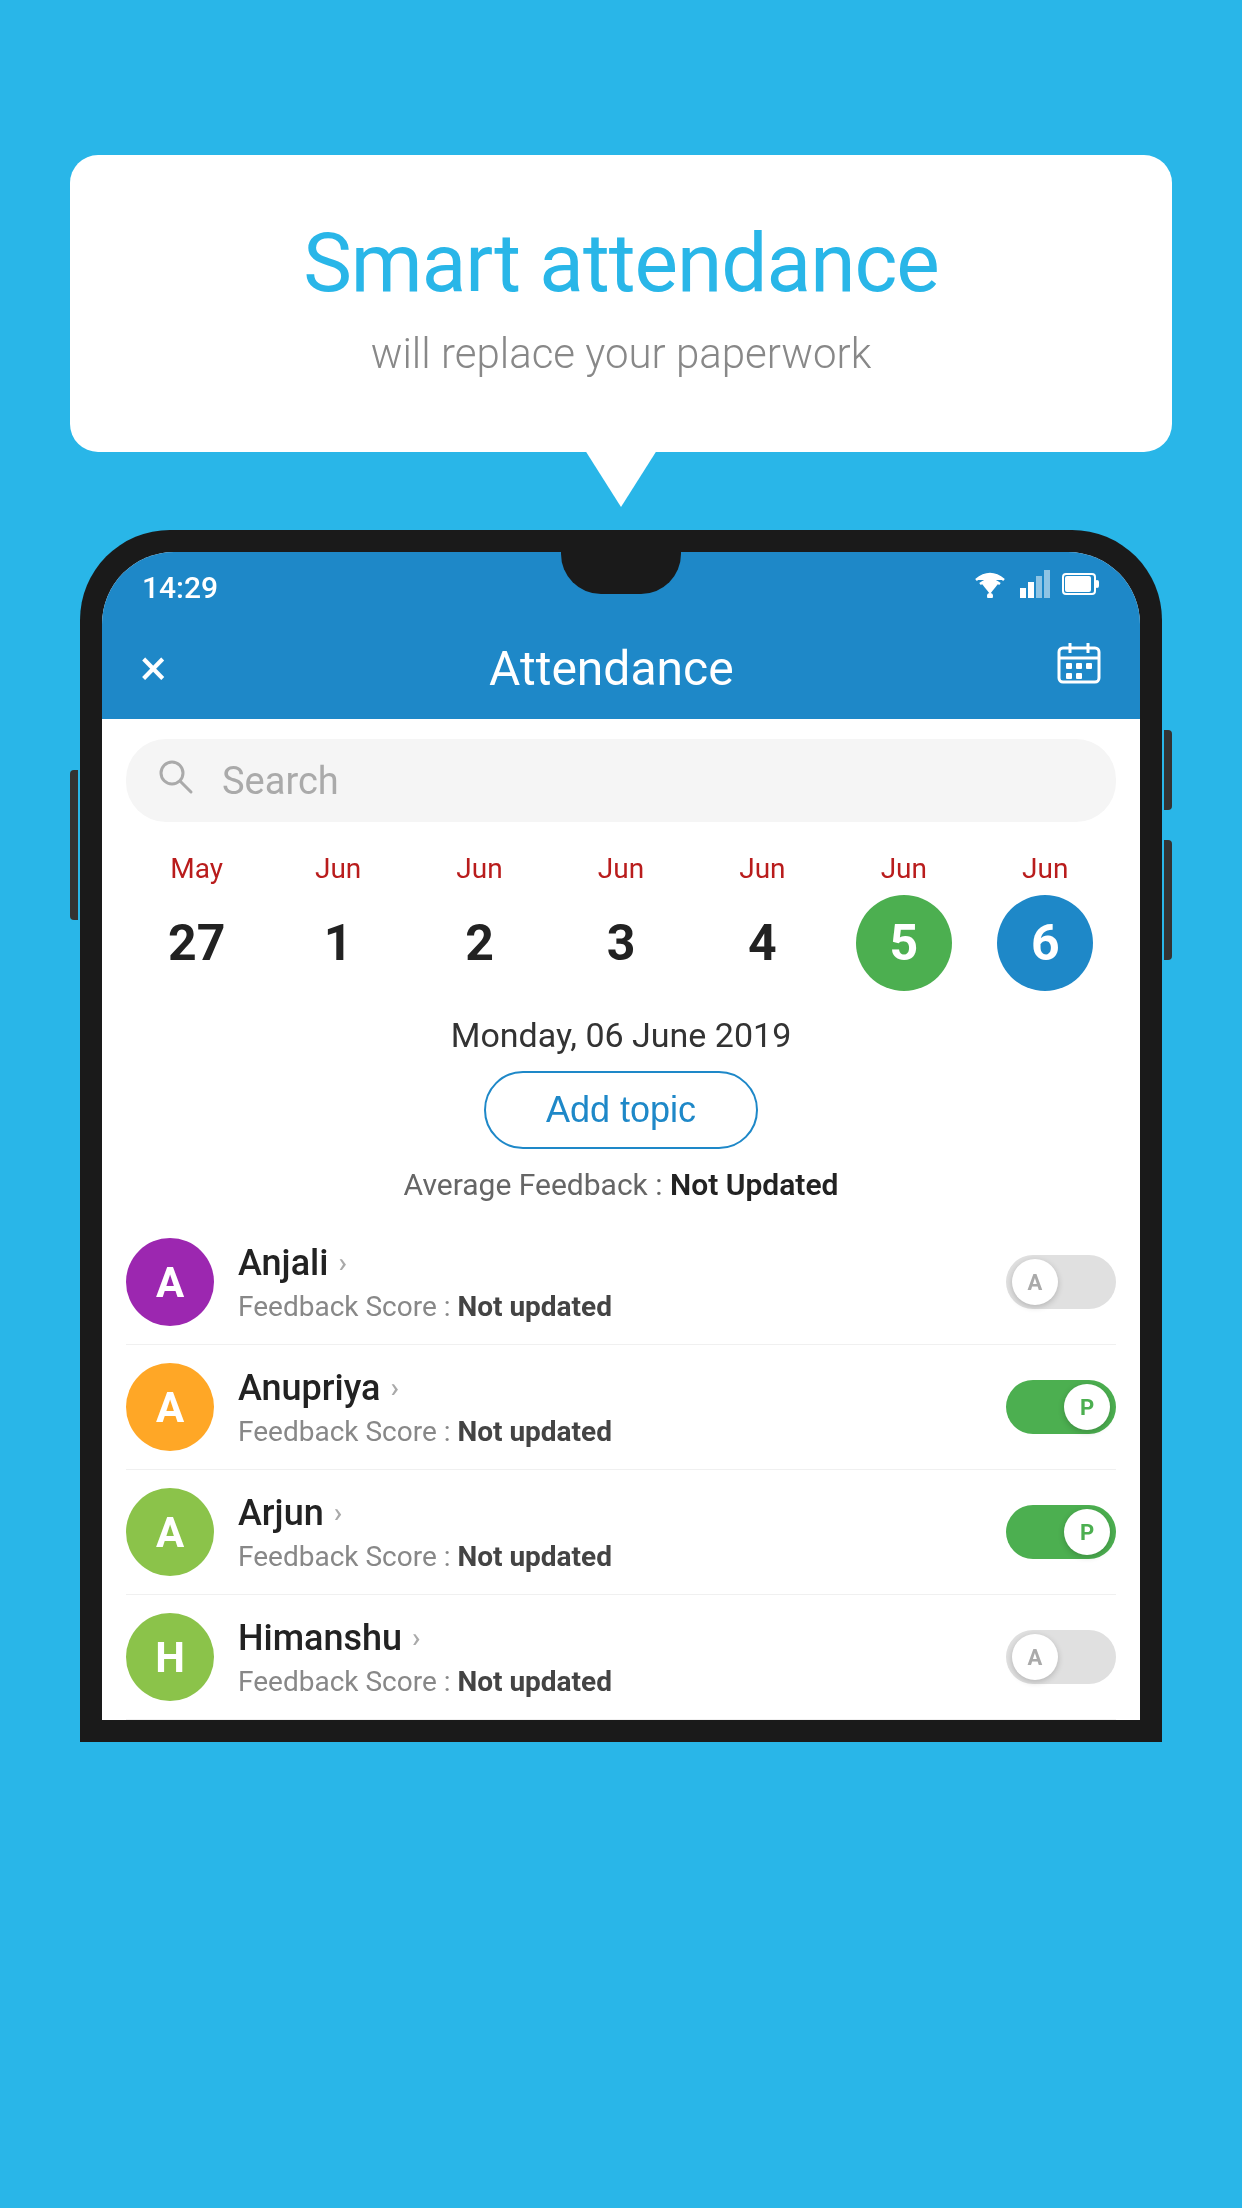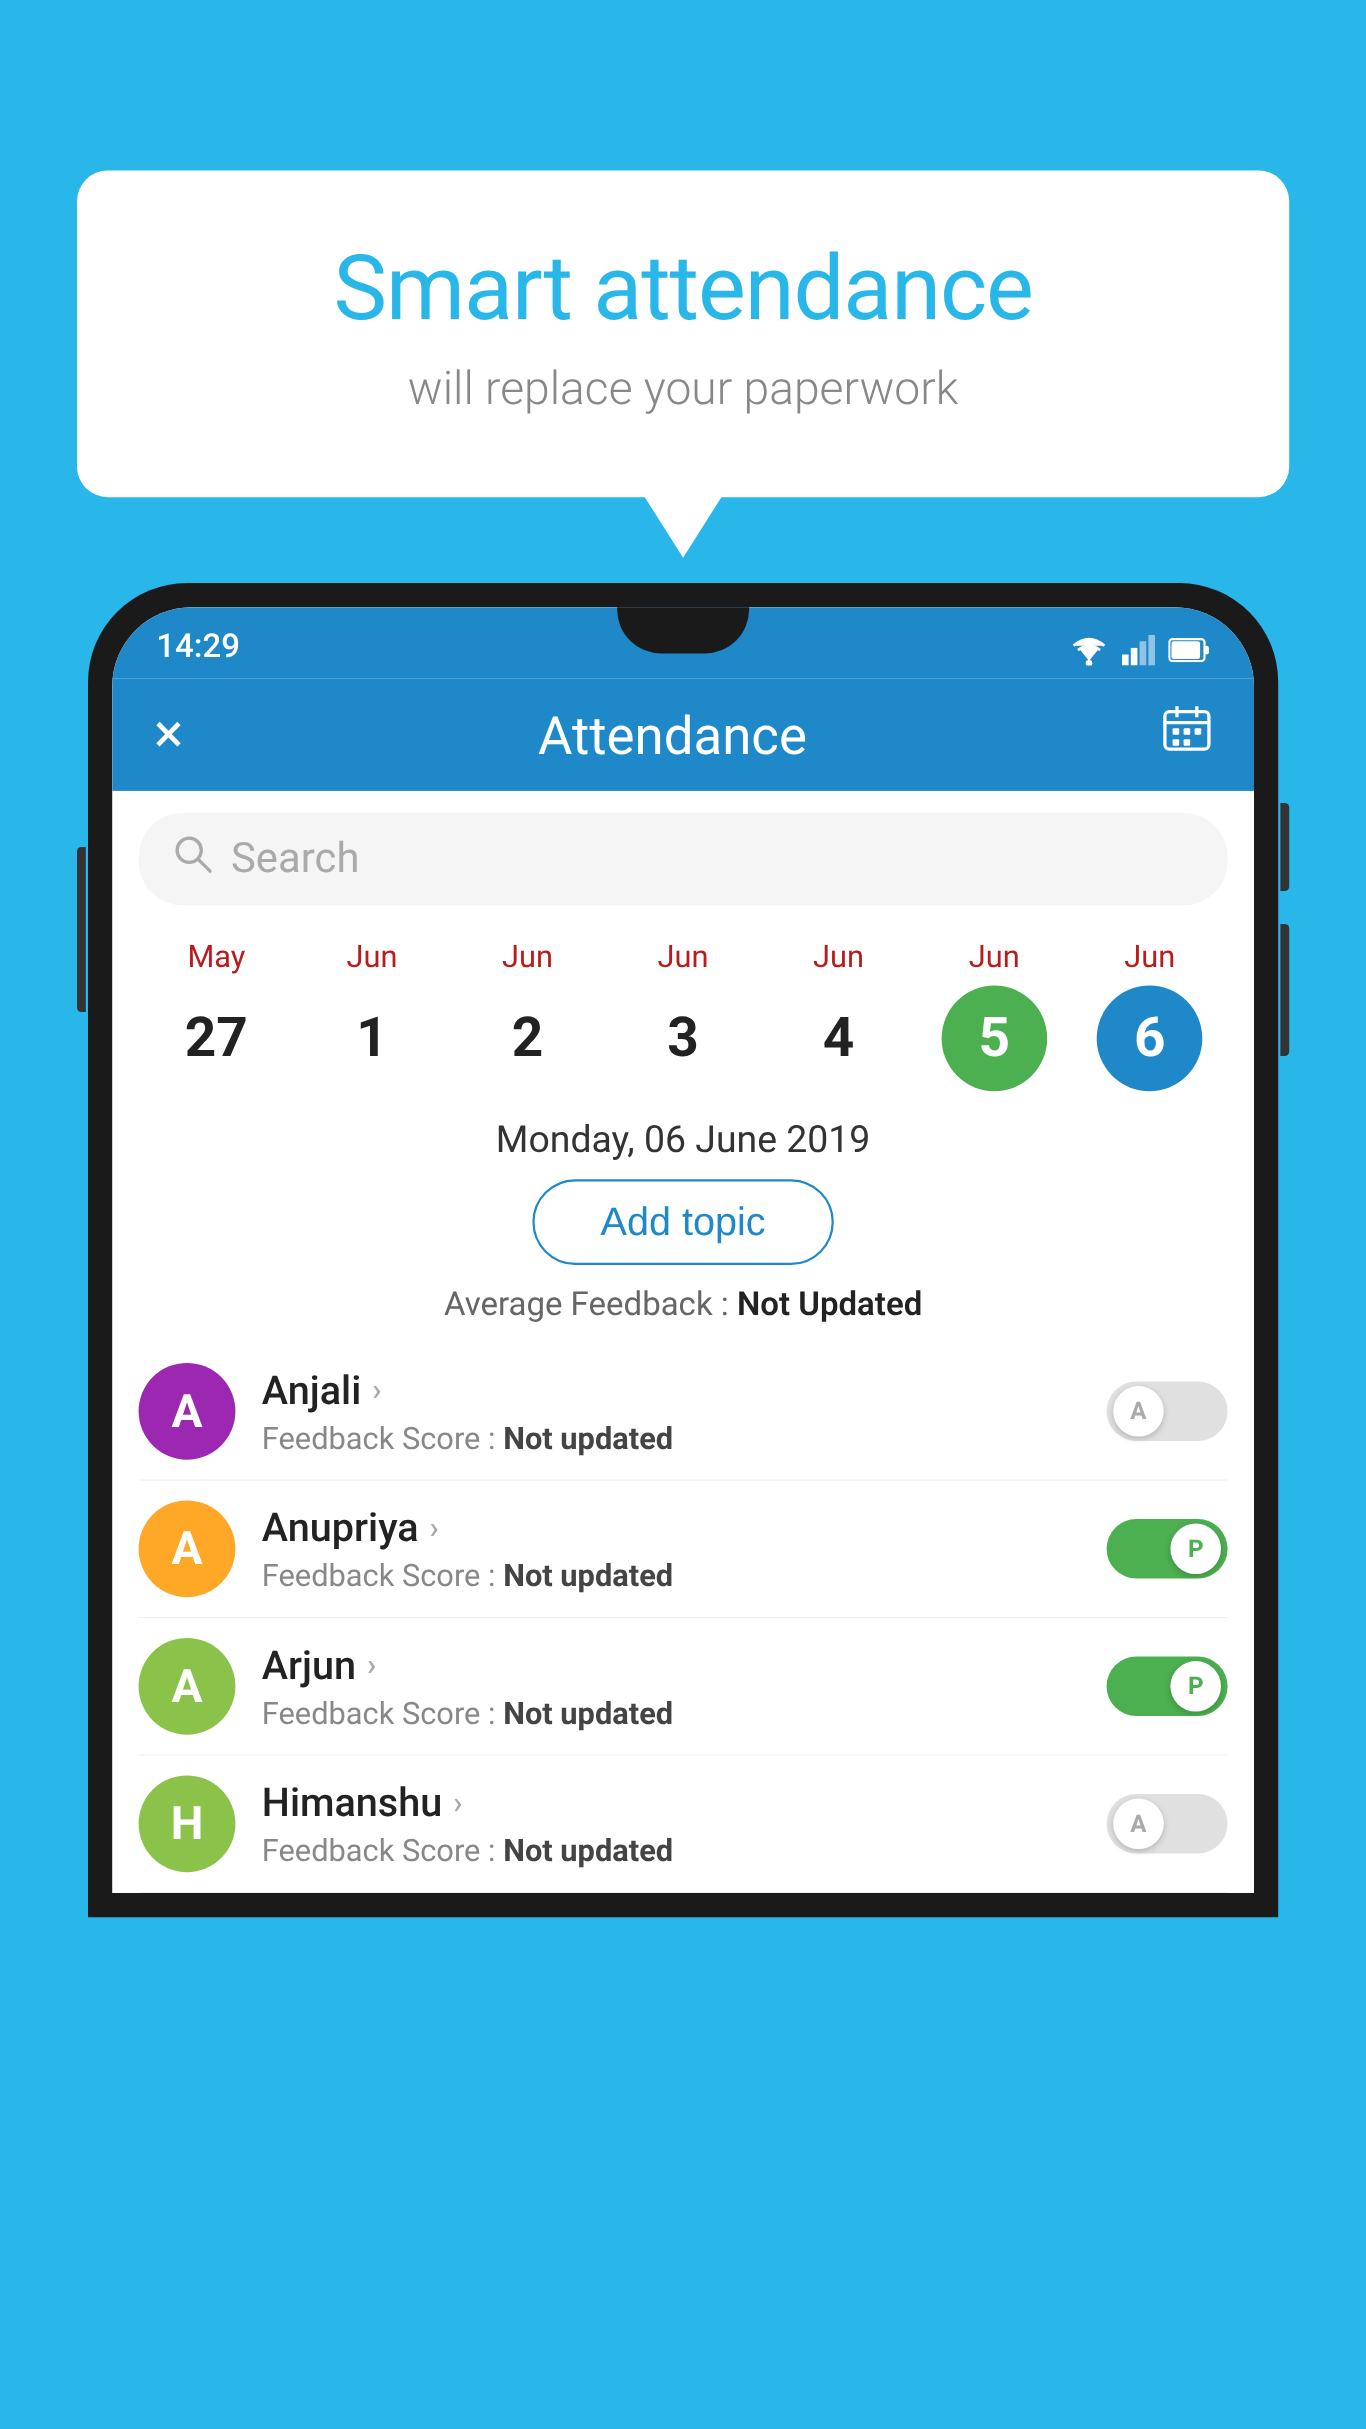--- a/index.html
+++ b/index.html
@@ -79,21 +79,21 @@
       overflow: hidden;
       position: relative;
     }
 
     
     .status-bar {
       background: #1e88c8;
       padding: 18px 40px 12px;
       display: flex;
       justify-content: space-between;
-      align-items: flex-end;
+      align-items: flex-start;
     }
 
     .status-time {
       color: white;
       font-size: 30px;
       font-weight: 500;
     }
 
     .status-icons {
       display: flex;
@@ -151,20 +151,21 @@
 
     .search-icon {
       color: #aaa;
       font-size: 38px;
     }
 
     .search-text {
       color: #aaa;
       font-size: 38px;
       flex: 1;
+      margin-left: 12px;
     }
 
     
     .calendar-strip {
       display: flex;
       justify-content: space-around;
       padding: 20px 24px 0;
     }
 
     .cal-day {

